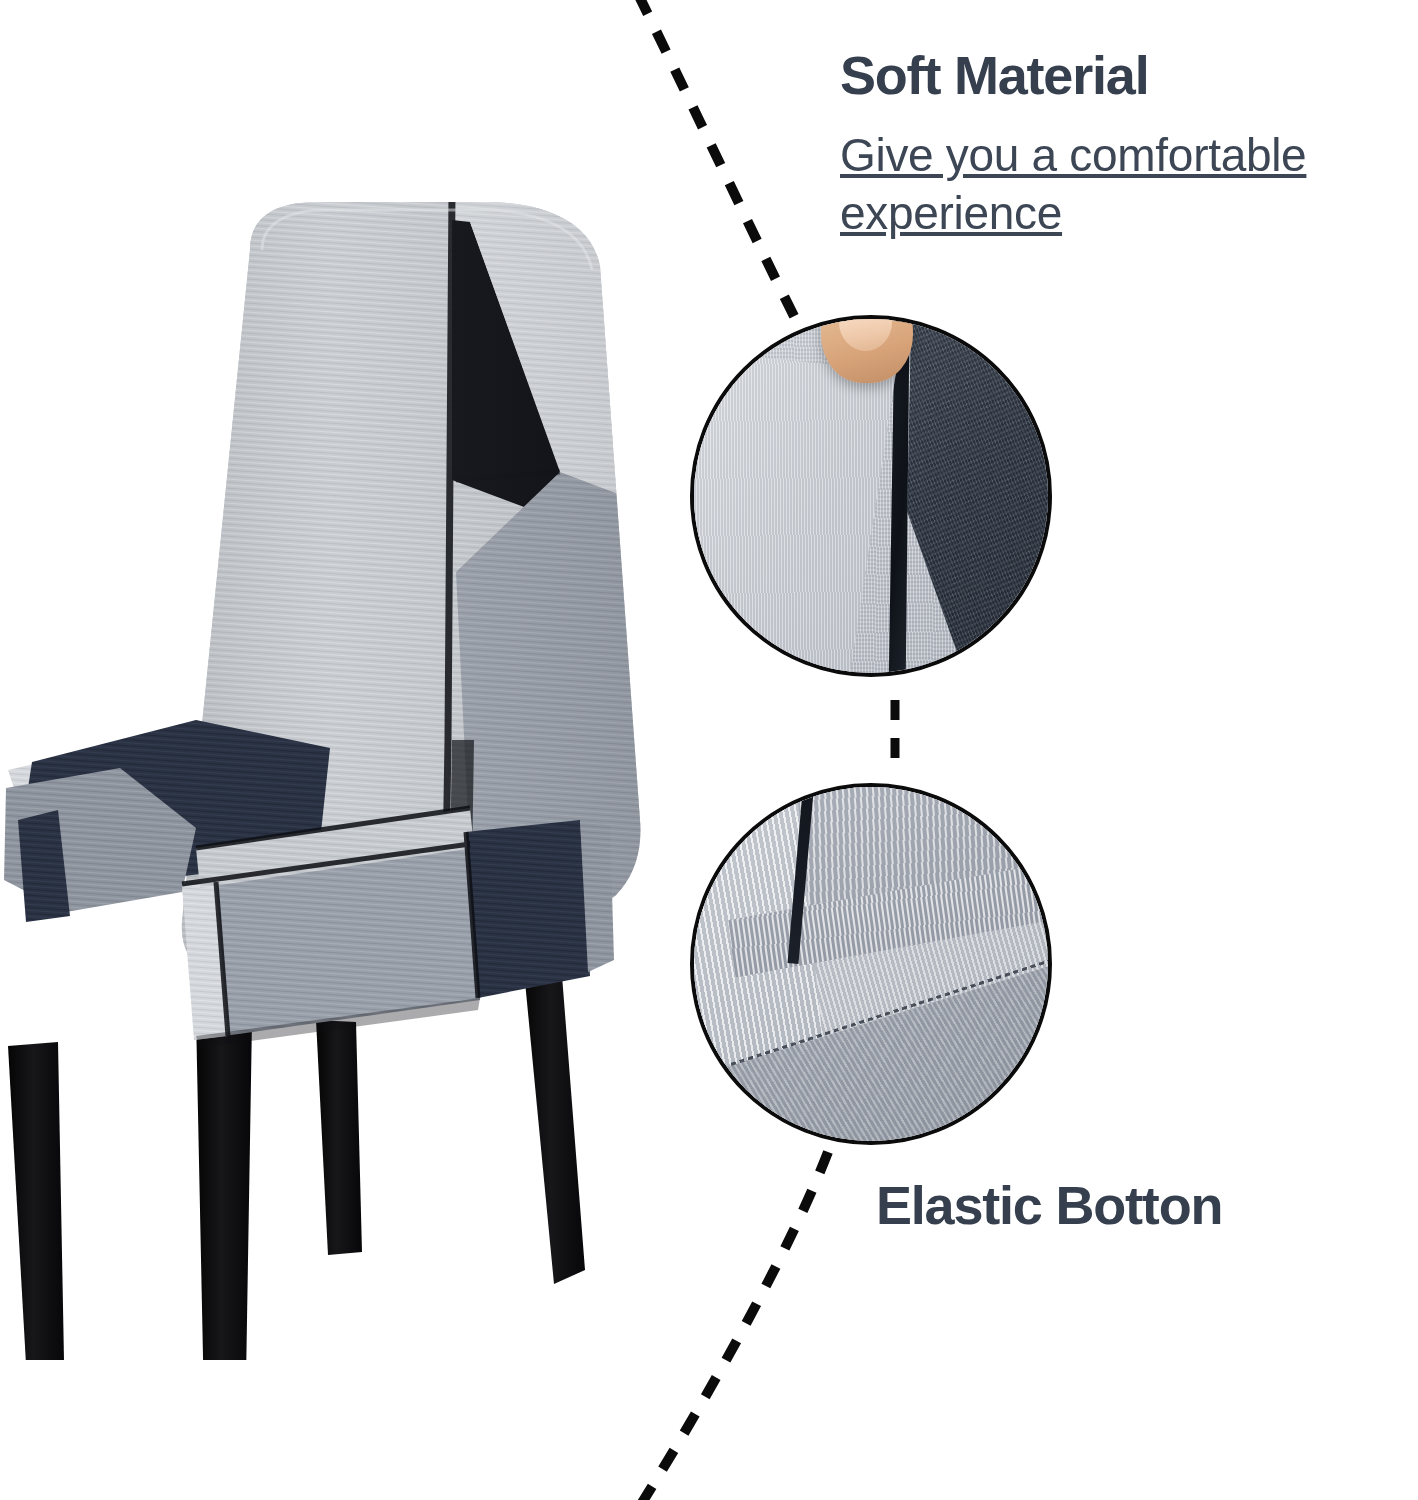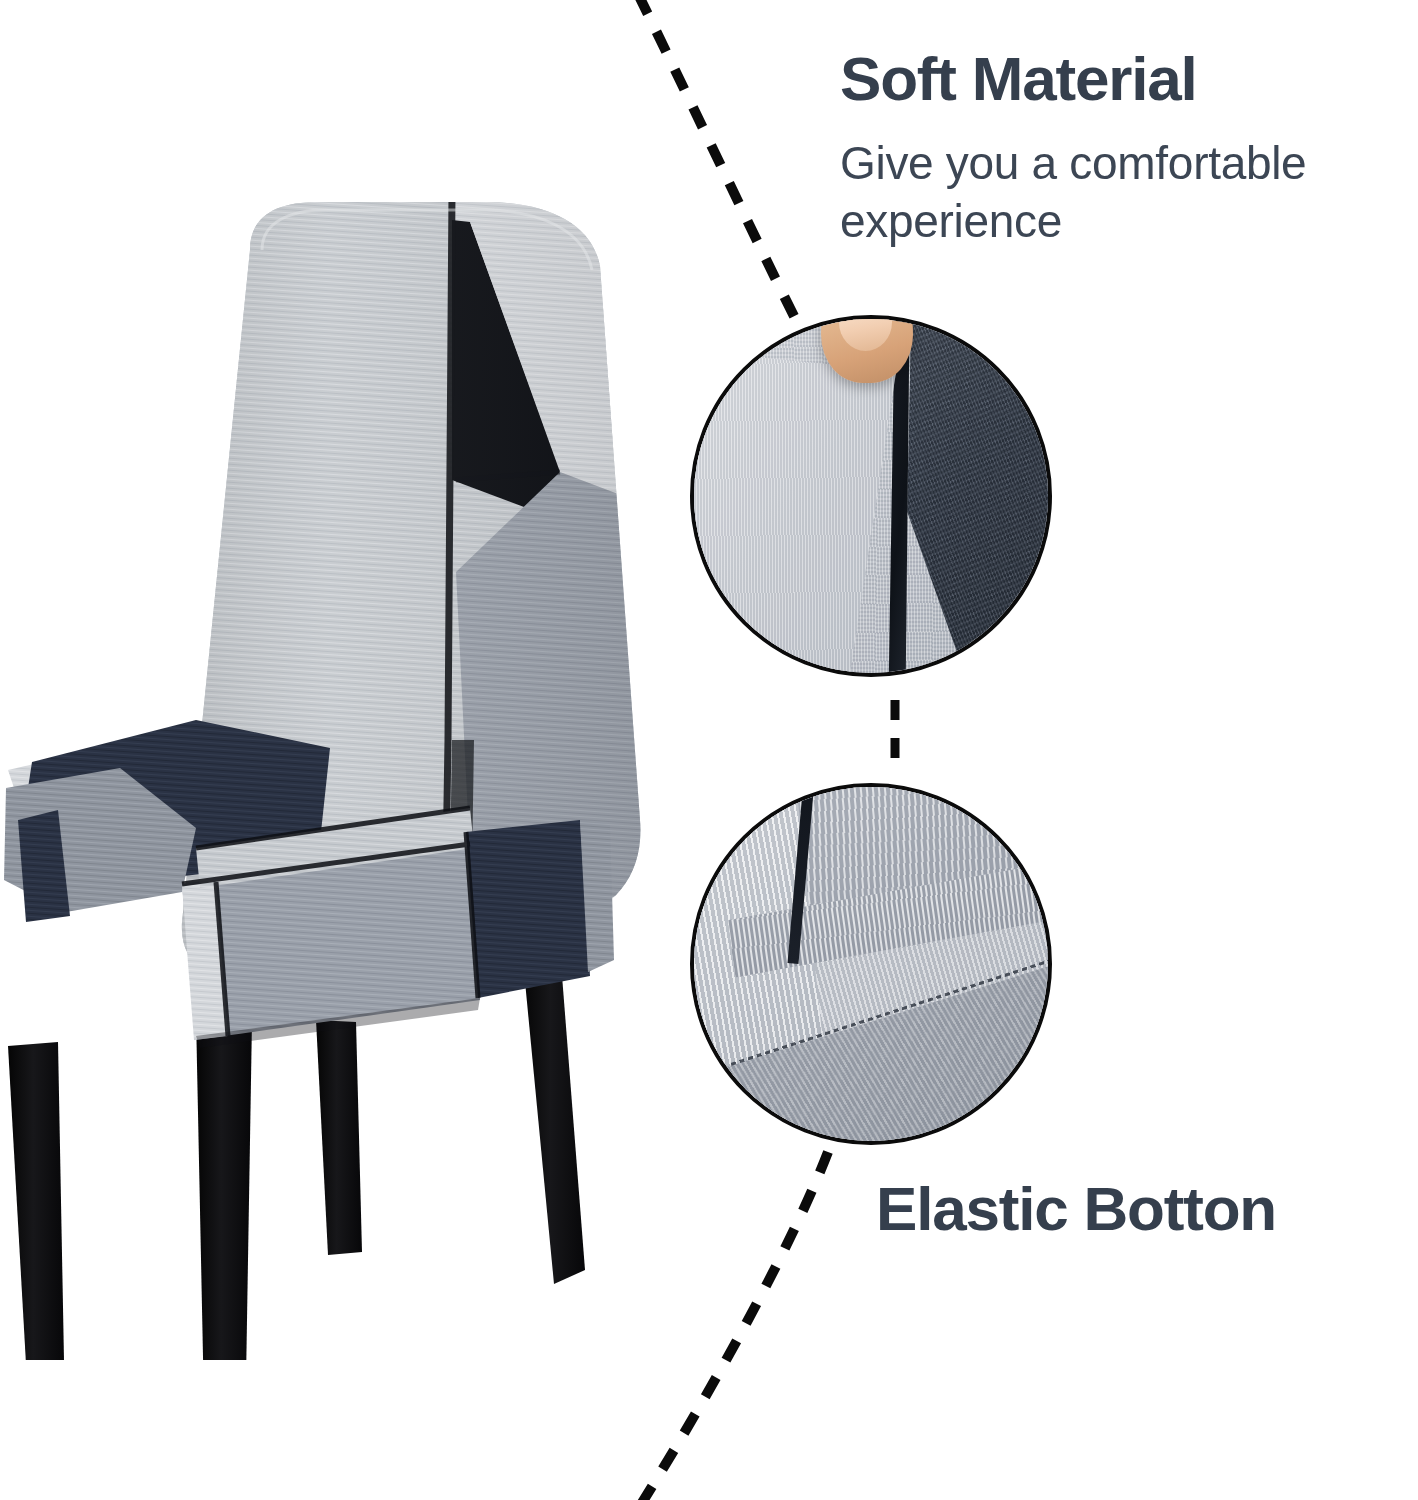--- a/index.html
+++ b/index.html
@@ -18,34 +18,35 @@
     background: #ffffff;
   }
 
   
   .feature-block { position: absolute; }
 
   #soft-material-block { left: 840px; top: 48px; width: 560px; }
   #elastic-bottom-block { left: 864px; top: 1178px; width: 570px; margin-left: 12px; }
 
   .feature-title {
-    font-size: 62px;
+    font-size: 54px;
     font-weight: bold;
     color: #353f4d;
     letter-spacing: -1.2px;
     line-height: 1.0;
     white-space: nowrap;
   }
   .feature-desc {
     font-size: 46px;
     font-weight: normal;
     color: #3c4654;
     line-height: 1.27;
     margin-top: 24px;
     letter-spacing: -0.3px;
+    text-decoration: underline;
   }
   #elastic-bottom-block .feature-desc { margin-top: 30px; }
 
   
   .detail-circle {
     position: absolute;
     border-radius: 50%;
     border: 4px solid #0b0b0b;
     overflow: hidden;
     background: #c9ccd2;

